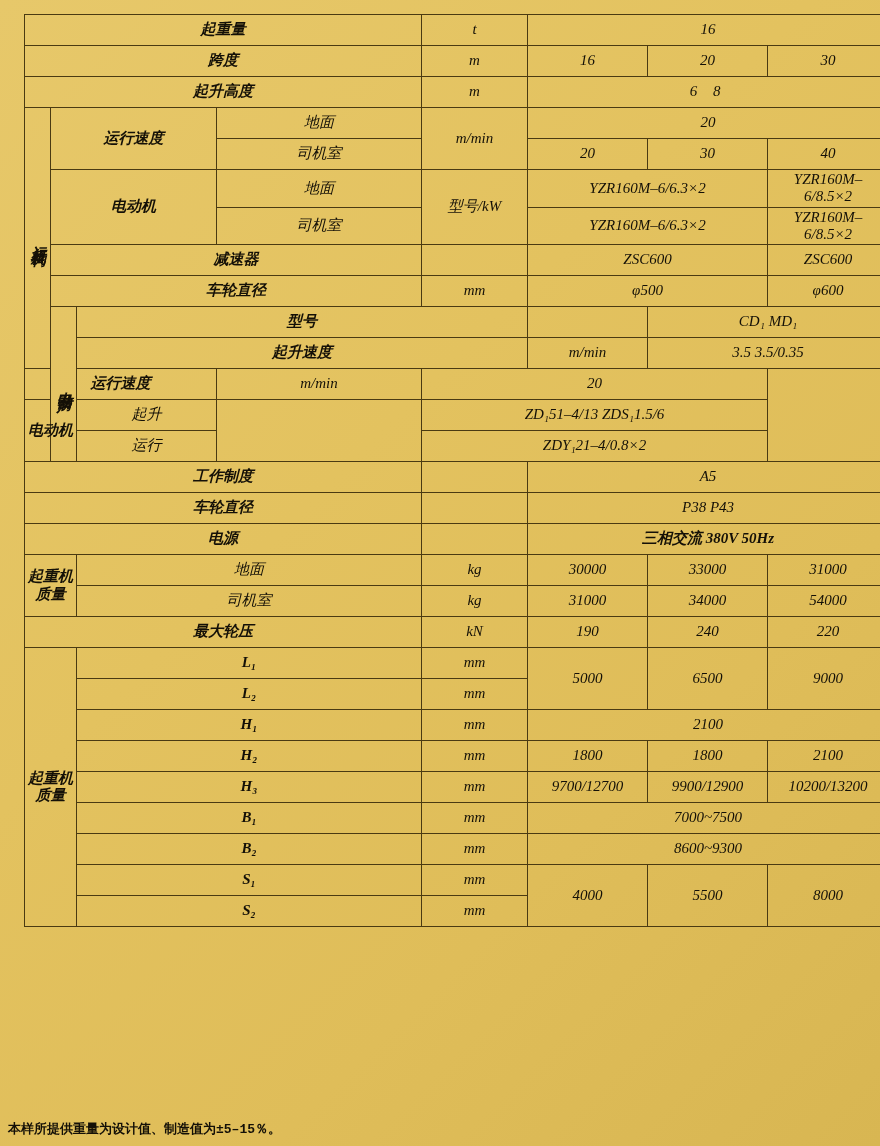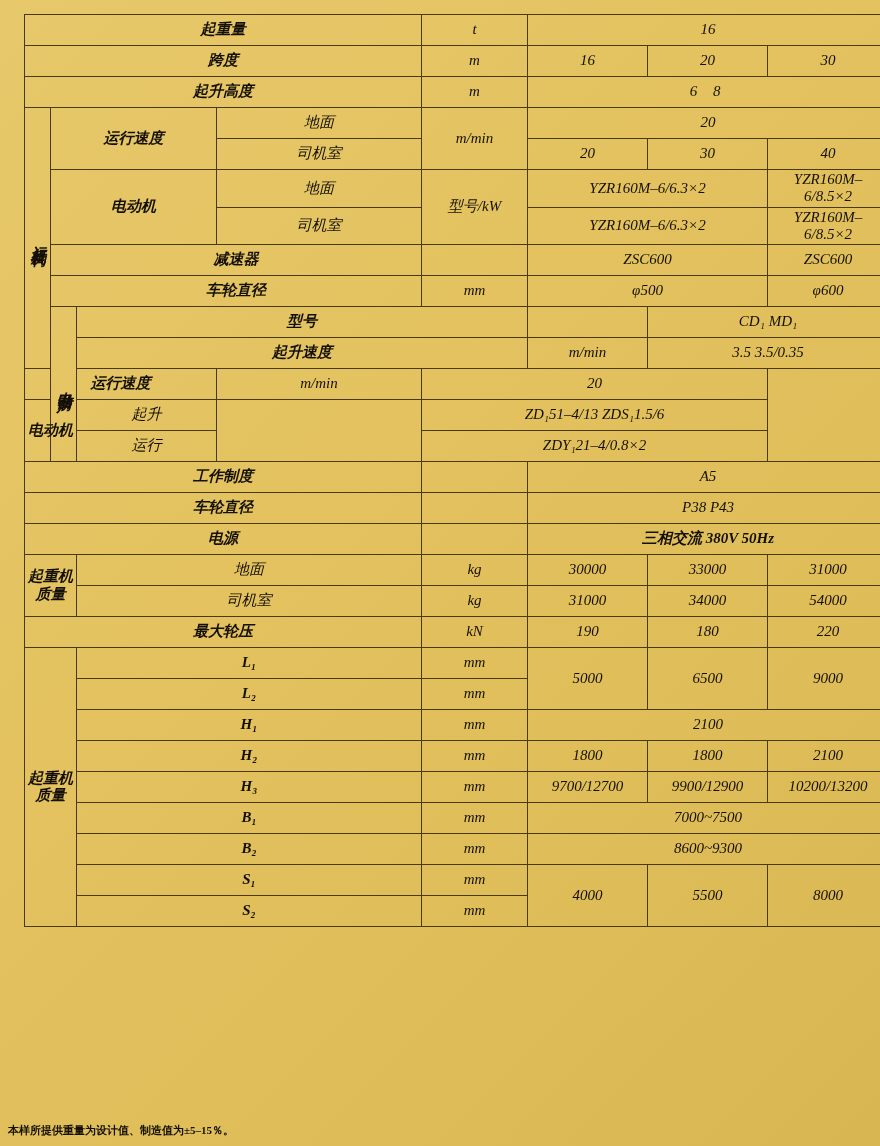--- a/index.html
+++ b/index.html
@@ -46,24 +46,24 @@
     writing-mode:vertical-rl;
     text-orientation:upright;
     letter-spacing:2px;
     display:inline-block;
   }
   .small{font-size:12px;}
   .note{
     position:absolute;
     left:8px;
     bottom:8px;
-    font-size:11px;
+    font-size:13px;
     font-weight:bold;
     color:#141007;
-    font-family:Liberation Serif, serif;
+    font-family:Liberation Mono, monospace;
   }
   .spaced{letter-spacing:6px;}
 </style>
 </head>
 <body>
 
 <div id="sheet">
 
   <table class="spec">
     <colgroup>
@@ -197,21 +197,21 @@
         <td>kg</td>
         <td>31000</td>
         <td>34000</td>
         <td>54000</td>
       </tr>
 
       <tr>
         <td class="b" colspan="4">最大轮压</td>
         <td>kN</td>
         <td>190</td>
-        <td>180</td>
+        <td>240</td>
         <td>220</td>
       </tr>
 
       <tr>
         <td class="b" colspan="2" rowspan="9">起重机质量</td>
         <td class="b" colspan="2">L₁</td>
         <td>mm</td>
         <td rowspan="2">5000</td>
         <td rowspan="2">6500</td>
         <td rowspan="2">9000</td>

